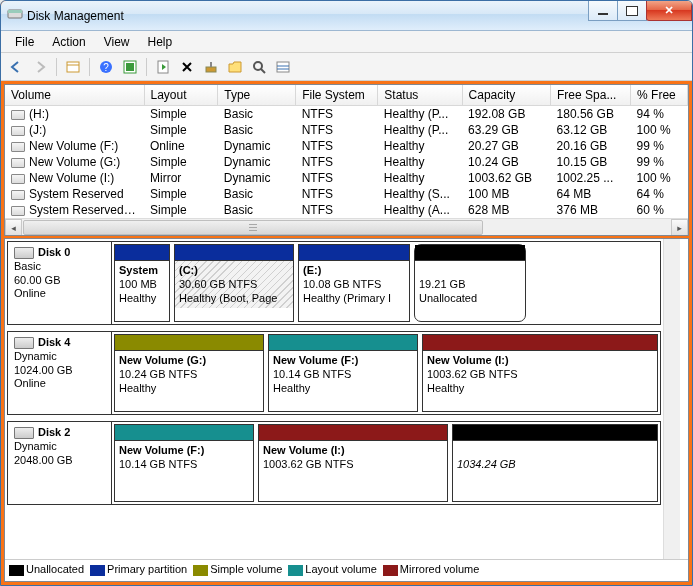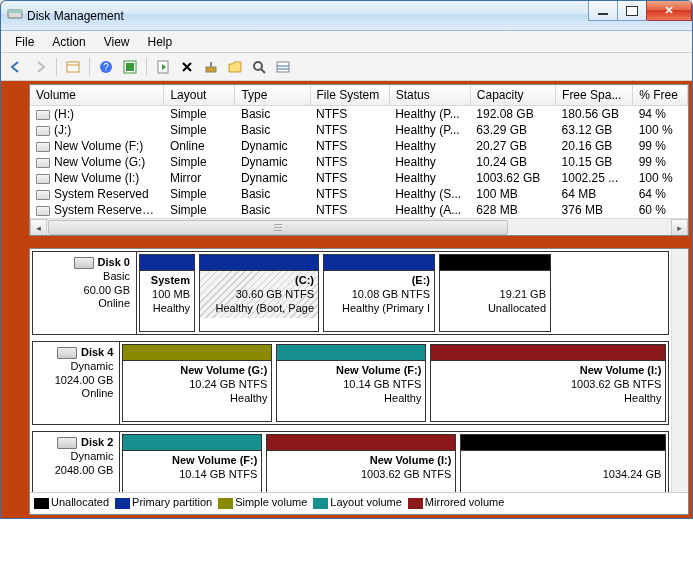--- a/index.html
+++ b/index.html
@@ -4,24 +4,24 @@
 <style>
   * { box-sizing: border-box; }
   body {
     margin: 0;
     font-family: "Segoe UI", Tahoma, sans-serif;
     font-size: 12px;
     background: #fff;
   }
   .window {
     width: 693px;
-    height: 519px;
+    height: 586px;
     border: 1px solid #3b6ea5;
     border-radius: 6px 6px 0 0;
-    background: #c2410c;
+    background: #f97316;
     box-shadow: 0 0 8px rgba(0,0,0,.3);
     display: flex;
     flex-direction: column;
     overflow: hidden;
   }
   .titlebar {
     height: 30px;
     background: linear-gradient(#eaf3fb, #d7e8f7 45%, #c2dcf3 46%, #e0eefb);
     display: flex;
     align-items: center;
@@ -98,23 +98,22 @@
     align-items: center;
     justify-content: center;
     border: 1px solid transparent;
   }
 
   .content {
     flex: 1;
     display: flex;
     flex-direction: column;
     padding: 3px;
-    gap: 12px;
+    gap: 2px;
     overflow: hidden;
-    margin-left: 25px;
   }
   .pane {
     border: 1px solid #828790;
     background: #fff;
     overflow: hidden;
   }
   .pane.top { flex: 0 0 auto; }
   .pane.bottom { flex: 1; overflow: hidden; }
 
   
@@ -180,21 +179,20 @@
     background: repeating-linear-gradient(to bottom,#a8a8a8 0 1px,transparent 1px 3px);
     transform:translateX(-50%);
   }
 
   
   .disks {
     overflow-y: auto;
     overflow-x: hidden;
     height: 100%;
     padding: 2px;
-    text-align: right;
   }
   .diskrow {
     display: flex;
     border: 1px solid #333;
     margin-bottom: 6px;
     min-height: 84px;
   }
   .diskinfo {
     width: 104px;
     padding: 4px 6px;
@@ -489,21 +487,21 @@
                   </div>
                 </div>
                 <div class="part" style="width: 112px;">
                   <div class="bar" style="background: rgb(10, 45, 156);"></div>
                   <div class="pbody">
                     <div class="t1">(E:)</div>
                     <div>10.08 GB NTFS</div>
                     <div>Healthy (Primary I</div>
                   </div>
                 </div>
-                <div class="part" style="width: 112px;">
+                <div class="part" style="width: 112px; border-radius: 7px;">
                   <div class="bar" style="background: rgb(0, 0, 0);"></div>
                   <div class="pbody">
                     <div>&nbsp;</div>
                     <div>19.21 GB</div>
                     <div>Unallocated</div>
                   </div>
                 </div>
               </div>
             </div>
             <div class="diskrow">
@@ -554,21 +552,21 @@
                     <div>10.14 GB NTFS</div>
                   </div>
                 </div>
                 <div class="part" style="width: 190px;">
                   <div class="bar" style="background: rgb(140, 25, 25);"></div>
                   <div class="pbody">
                     <div class="t1">New Volume  (I:)</div>
                     <div>1003.62 GB NTFS</div>
                   </div>
                 </div>
-                <div class="part" style="width: 206px;">
+                <div class="part" style="width: 206px; font-style: italic;">
                   <div class="bar" style="background: rgb(0, 0, 0);"></div>
                   <div class="pbody">
                     <div>&nbsp;</div>
                     <div>1034.24 GB</div>
                   </div>
                 </div>
               </div>
             </div>
           </div>
         <div class="vscroll"></div>

